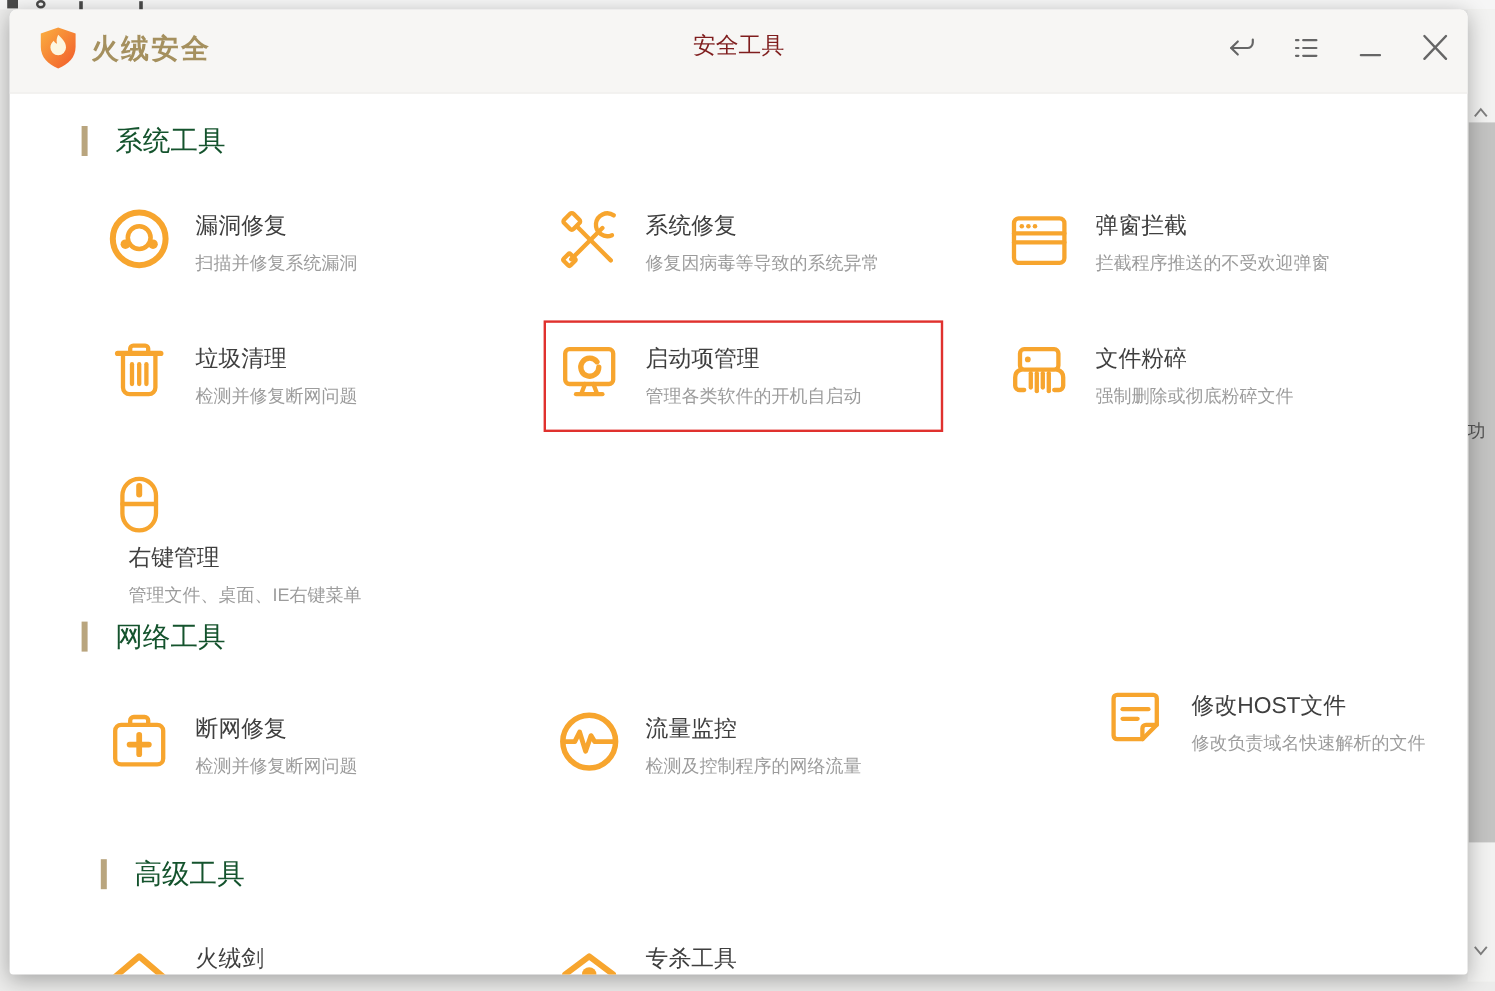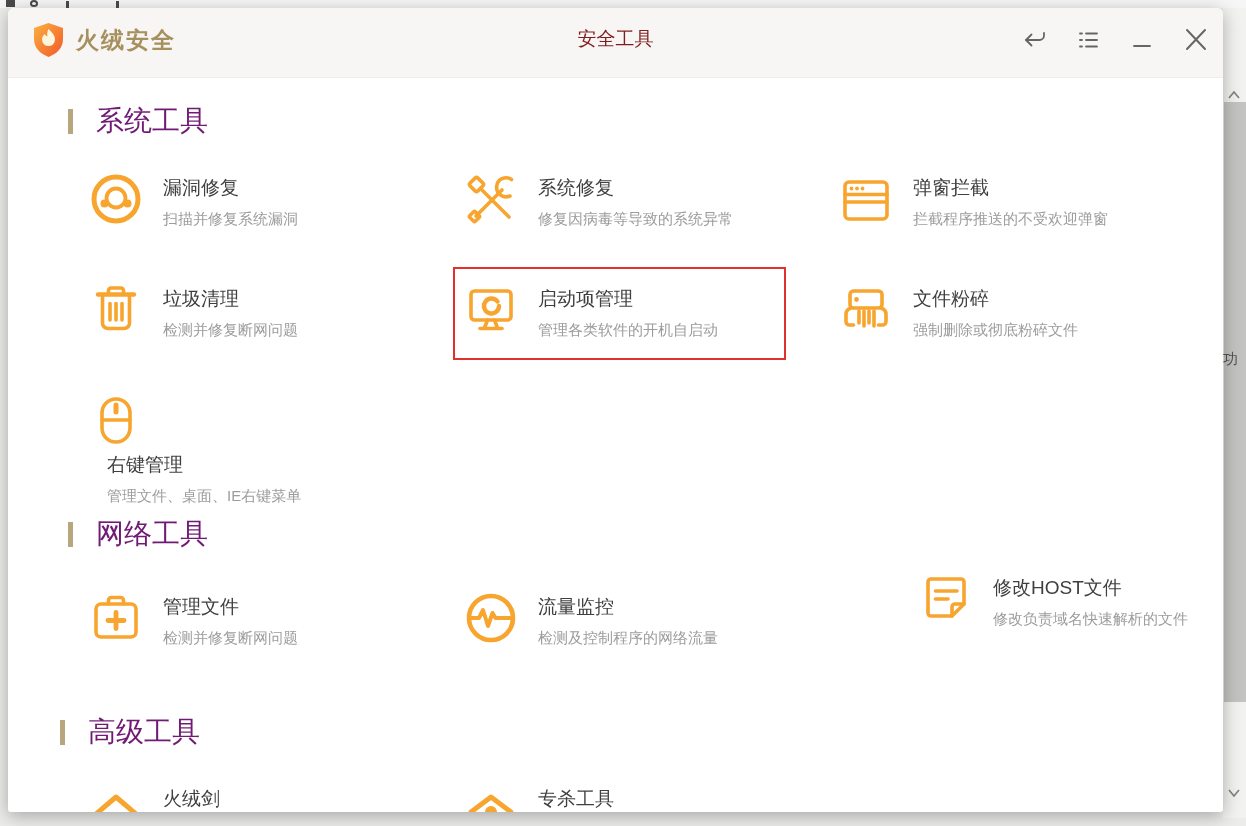--- a/index.html
+++ b/index.html
@@ -29,21 +29,21 @@
   .brand-text{font-size:23px;font-weight:bold;color:var(--brand);letter-spacing:2px;}
   .wtitle{position:absolute;left:0;right:0;top:0;height:62px;line-height:62px;text-align:center;
           font-size:19px;color:#7f1d1d;pointer-events:none;}
   .tb-btn{position:absolute;top:18px;width:34px;height:28px;background:transparent;border:none;cursor:pointer;
           display:flex;align-items:center;justify-content:center;}
   .tb-btn svg{stroke:#666;fill:none;stroke-width:1.8;stroke-linecap:round;stroke-linejoin:round;}
 
   
   .section-head{position:absolute;display:flex;align-items:center;}
   .section-bar{width:5px;height:25px;background:var(--sectionbar);margin-right:23px;}
-  .section-title{font-size:28px;color:#701a75;}
+  .section-title{font-size:23px;color:#14532d;}
 
   .tool{position:absolute;display:flex;cursor:pointer;width:350px;}
   .ticon{width:56px;height:56px;flex:0 0 56px;}
   .ticon svg{stroke:var(--accent);fill:none;stroke-width:3.6;stroke-linecap:round;stroke-linejoin:round;}
   .ticon .fill{fill:var(--accent);stroke:none;}
   .ttext{margin-left:19px;padding-top:4px;}
   .tname{font-size:19px;color:#3f3f3f;}
   .tdesc{font-size:15px;color:#9c9c9c;margin-top:9px;white-space:nowrap;}
 
   .highlight-box{position:absolute;left:445px;top:259px;width:333px;height:93px;
@@ -252,21 +252,21 @@
     <div class="tool" style="left:80px;top:582px;">
       <span class="ticon">
         <svg width="56" height="56" viewBox="0 0 56 56">
           <path d="M20.5 14 v-3.5 a3 3 0 0 1 3 -3 h9 a3 3 0 0 1 3 3 V14"></path>
           <rect x="8" y="14" width="40" height="33" rx="5"></rect>
           <line x1="28" y1="22.5" x2="28" y2="38.5" stroke-width="4.8"></line>
           <line x1="20" y1="30.5" x2="36" y2="30.5" stroke-width="4.8"></line>
         </svg>
       </span>
       <div class="ttext">
-        <div class="tname">管理文件</div>
+        <div class="tname">断网修复</div>
         <div class="tdesc">检测并修复断网问题</div>
       </div>
     </div>
 
     <div class="tool" style="left:455px;top:582px;">
       <span class="ticon">
         <svg width="56" height="56" viewBox="0 0 56 56">
           <circle cx="28" cy="28" r="22" stroke-width="4.6"></circle>
           <path d="M7 28 h9 l4 -8 5 16 4.5 -13 3 5 h16.5" stroke-width="4"></path>
         </svg>
@@ -285,21 +285,21 @@
           <line x1="17.5" y1="20" x2="39" y2="20"></line>
           <line x1="17.5" y1="28" x2="30" y2="28"></line>
         </svg>
       </span>
       <div class="ttext">
         <div class="tname">修改HOST文件</div>
         <div class="tdesc">修改负责域名快速解析的文件</div>
       </div>
     </div>
 
-    <div class="section-head" style="left:52px;top:705px;justify-content:flex-end;">
+    <div class="section-head" style="left:76px;top:705px;justify-content:flex-end;">
       <span class="section-bar"></span>
       <span class="section-title">高级工具</span>
     </div>
 
     <div class="tool" style="left:80px;top:774px;">
       <span class="ticon">
         <svg width="56" height="56" viewBox="0 0 56 56">
           <path d="M8 32 L28 15 L48 32 V44" stroke-width="5"></path>
         </svg>
       </span>

